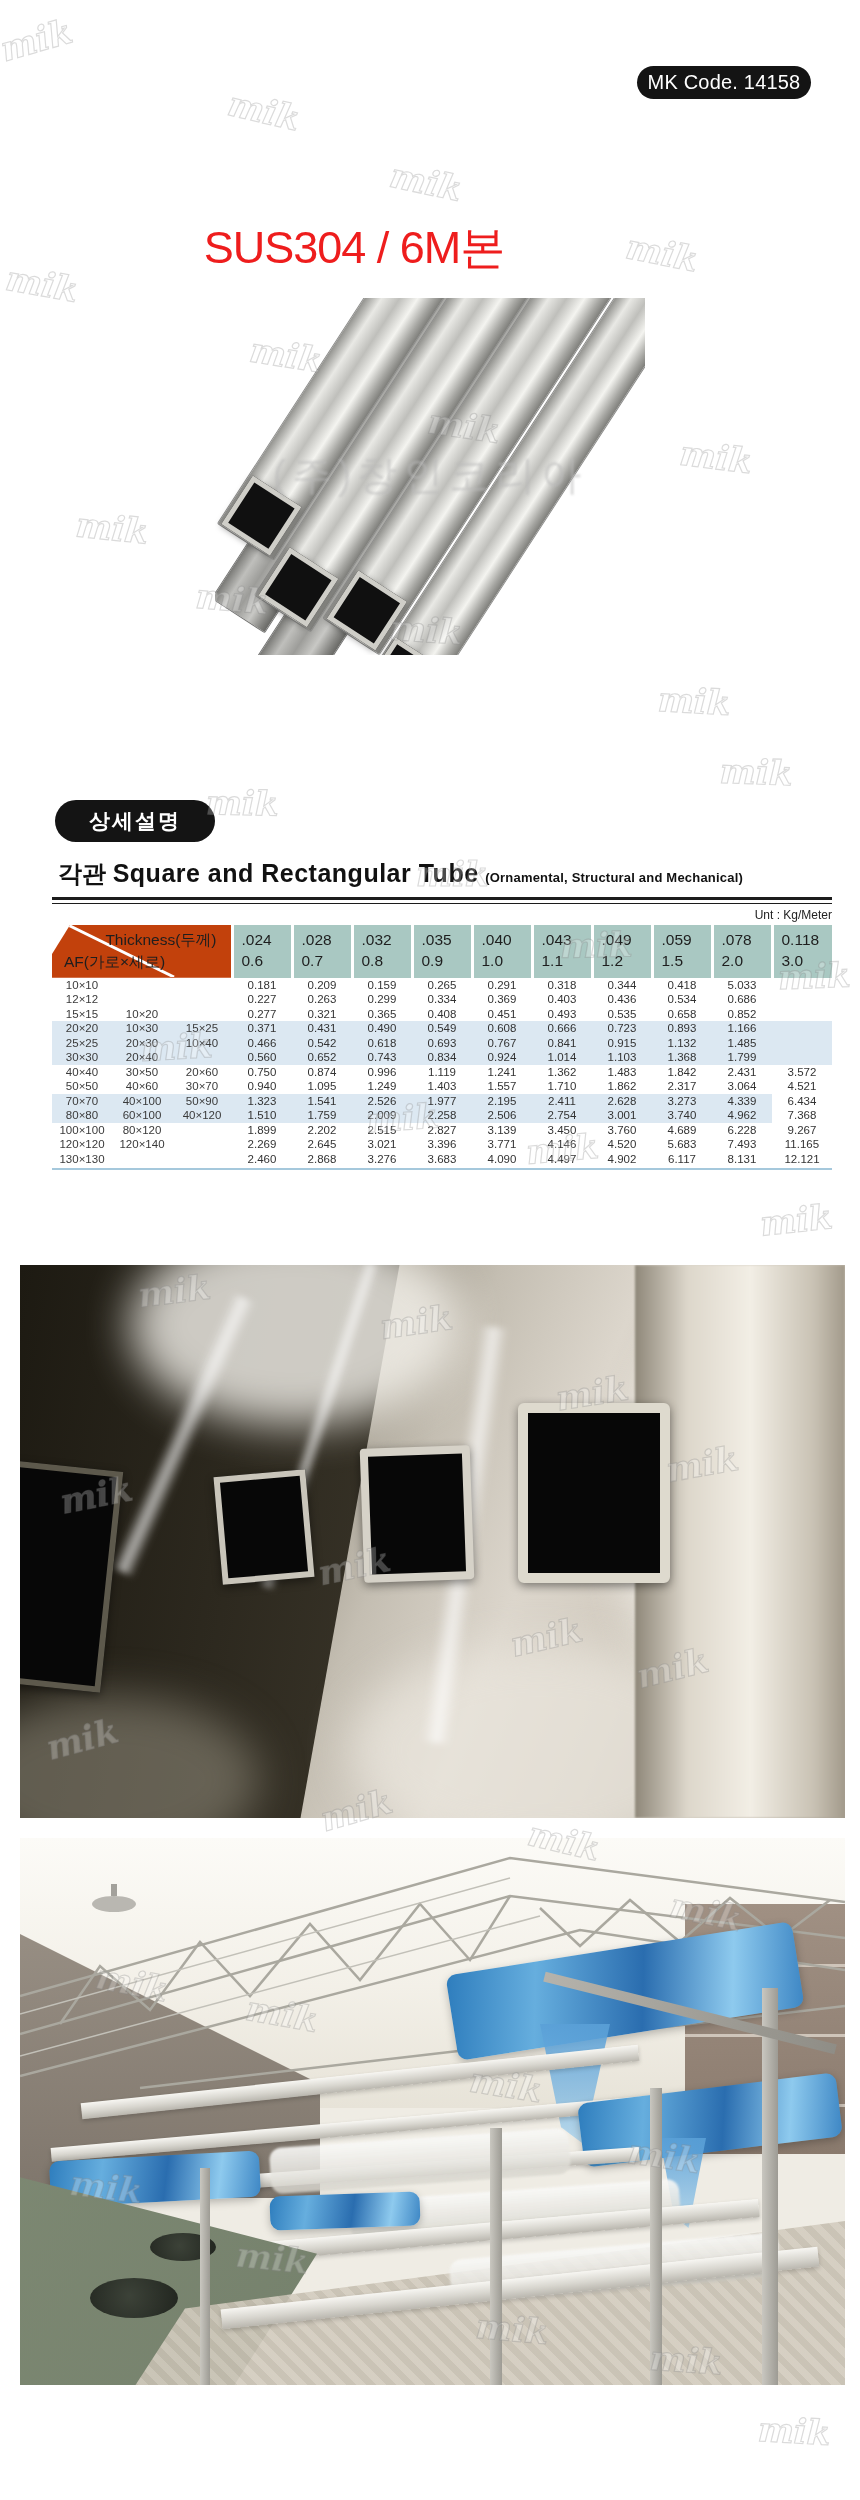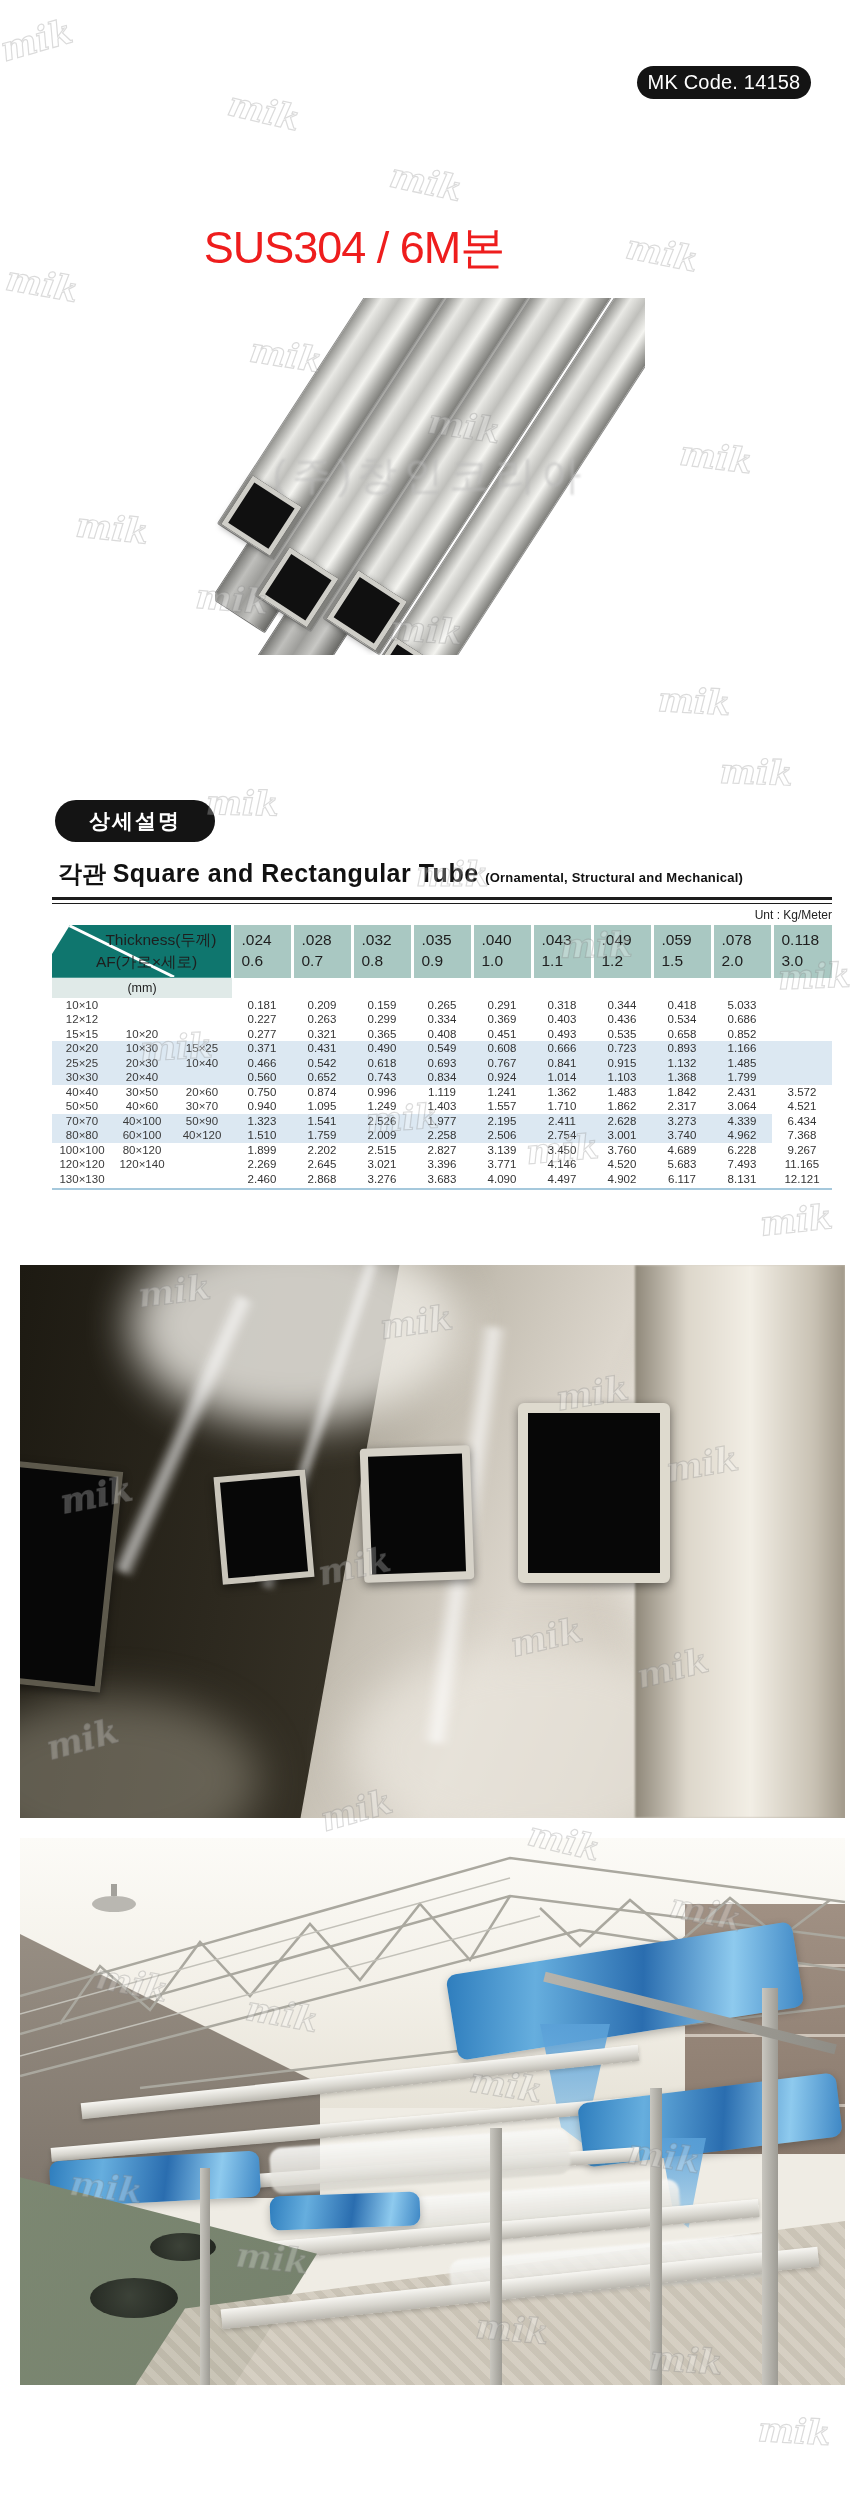--- a/index.html
+++ b/index.html
@@ -51,24 +51,24 @@
   .tbl-title{font-size:24px;color:#111;white-space:nowrap;margin-left:6px;}
   .tbl-title .ko{font-weight:bold;font-size:24px;}
   .tbl-title .en{font-weight:bold;font-size:25px;letter-spacing:0.5px;}
   .tbl-title .note{font-weight:bold;font-size:13px;letter-spacing:0.2px;}
   .dbl-rule{margin-top:7px;height:3px;border-top:3px solid #1c1c1c;border-bottom:1px solid #1c1c1c;}
   .unit{margin-top:4px;text-align:right;font-size:12px;color:#222;}
   table.spec{margin-top:3px;width:780px;border-collapse:collapse;table-layout:fixed;border-spacing:0;}
   table.spec col{width:60px;}
   th.hc{background:#a9c8c2;border-left:3px solid #fff;font-weight:400;font-size:15.5px;color:#1e1e1e;
       text-align:left;vertical-align:top;padding:5px 0 6px 8px;line-height:1.35;}
-  th.corner{position:relative;background:#0f766e;border-left:none;padding:0;height:52px;
+  th.corner{position:relative;background:#c2410c;border-left:none;padding:0;height:52px;
       clip-path:polygon(18px 0,100% 0,100% 100%,0 100%,0 55%);}
   th.corner .t{position:absolute;top:5px;right:14px;font-weight:400;font-size:15.5px;color:#1e1e1e;}
-  th.corner .b{position:absolute;bottom:5px;left:12px;font-weight:400;font-size:15.5px;color:#1e1e1e;margin-left:32px;}
+  th.corner .b{position:absolute;bottom:5px;left:12px;font-weight:400;font-size:15.5px;color:#1e1e1e;}
   th.corner svg{position:absolute;left:0;top:0;}
   tr.mmrow td{height:20px;background:#fff;padding:0;}
   tr.mmrow td.mm{background:#e0eae8;text-align:center;font-size:12.5px;color:#222;}
   tbody.data td{height:14.5px;padding:0;font-size:11.5px;color:#333;text-align:center;line-height:14.5px;
       white-space:nowrap;}
   tbody.data td.size{color:#3a3a3a;}
   tbody.data tr.hl td{background:#dce8f2;}
   tbody.data tr.hl td.unhl{background:#fff;}
   .tbl-bottom{height:2px;background:#a5c8dc;margin-top:2px;}
 
@@ -244,33 +244,20 @@
             </th>
             <th class="hc">
               <div>.078</div>
               <div>2.0</div>
             </th>
             <th class="hc">
               <div>0.118</div>
               <div>3.0</div>
             </th>
           </tr>
-        <tr class="mmrow">
-          <td class="mm" colspan="3">(mm)</td>
-        <td></td>
-            <td></td>
-            <td></td>
-            <td></td>
-            <td></td>
-            <td></td>
-            <td></td>
-            <td></td>
-            <td></td>
-            <td></td>
-          </tr>
       </thead>
       <tbody class="data" id="spec-body">
           <tr>
             <td class="size">10×10</td>
             <td class="size"></td>
             <td class="size"></td>
             <td class="val">0.181</td>
             <td class="val">0.209</td>
             <td class="val">0.159</td>
             <td class="val">0.265</td>

